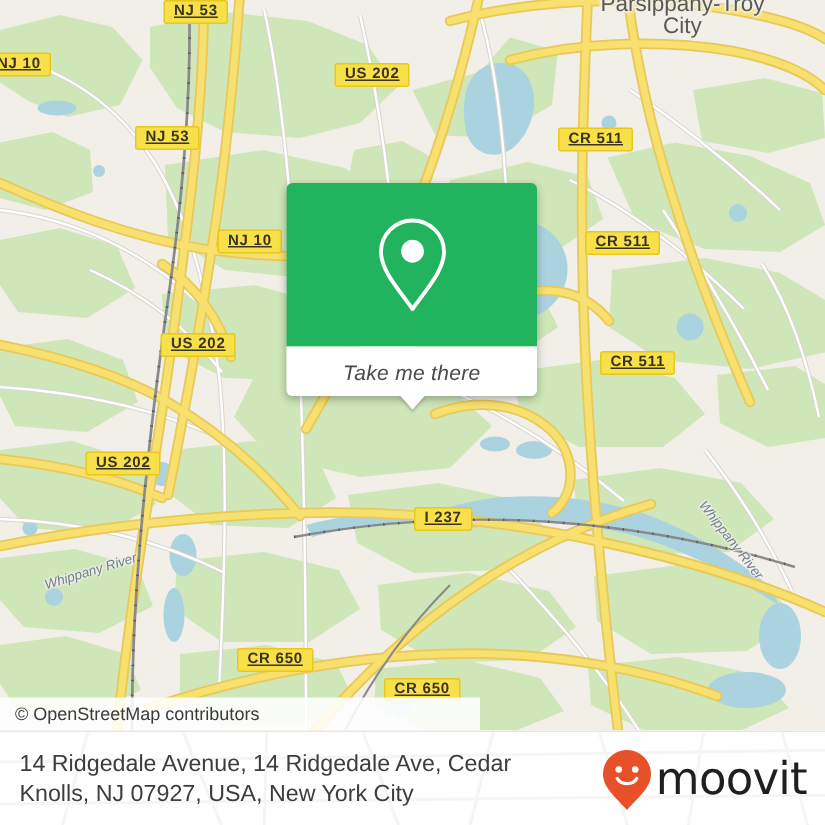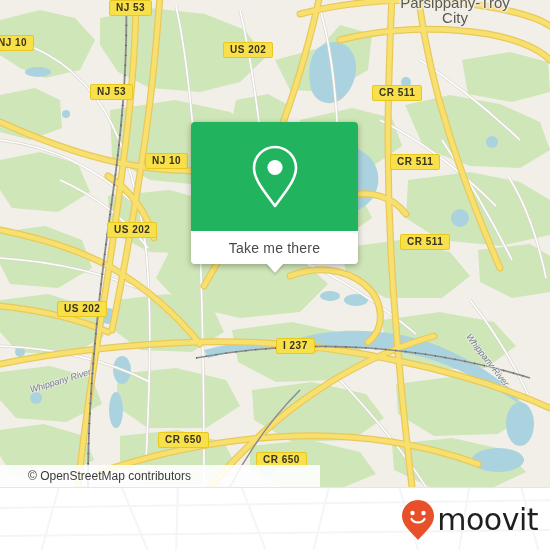--- a/index.html
+++ b/index.html
@@ -36,20 +36,21 @@
     color: #3a3320;
     font-family: "Liberation Sans", sans-serif;
     font-size: 10px;
     font-weight: bold;
     letter-spacing: 0.5px;
     line-height: 14px;
     height: 14px;
     padding: 0 6px;
     white-space: nowrap;
     box-sizing: content-box;
+    text-decoration: underline;
   }
 
   
   .place-label {
     position: absolute;
     color: #5a5a52;
     font-family: "Liberation Sans", sans-serif;
     font-size: 15px;
     text-align: center;
     white-space: nowrap;
@@ -100,20 +101,21 @@
     border-radius: 0 0 4px 4px;
     display: flex;
     align-items: center;
     justify-content: center;
   }
   #card-foot-label {
     color: #4a4a4a;
     font-size: 14px;
     font-family: "Liberation Sans", sans-serif;
     letter-spacing: 0.2px;
+    font-style: italic;
   }
   #card-tail {
     position: absolute;
     left: 50%;
     bottom: -9px;
     margin-left: -9px;
     width: 0; height: 0;
     border-left: 9px solid transparent;
     border-right: 9px solid transparent;
     border-top: 10px solid #ffffff;
@@ -129,21 +131,21 @@
     height: 22px;
     background: rgba(255,255,255,0.88);
     display: flex;
     align-items: center;
     z-index: 50;
   }
   #attribution-text {
     color: #3b3b3b;
     font-size: 12px;
     font-family: "Liberation Sans", sans-serif;
-    padding-left: 28px;
+    padding-left: 10px;
     white-space: nowrap;
   }
 
   
   #footer {
     position: absolute;
     left: 0;
     top: 487px;
     width: 550px;
     height: 63px;
@@ -408,20 +410,24 @@
         <path d="M240,-5 L268,68"></path>
         <path d="M330,-5 L312,68"></path>
         <path d="M398,-5 L420,68"></path>
         <path d="M470,-5 L458,68"></path>
         <path d="M520,-5 L540,68"></path>
         <path d="M-5,20 L560,12"></path>
         <path d="M-5,48 L560,42"></path>
       </g>
     </svg>
 
+    <div id="footer-address">
+      <span>14 Ridgedale Avenue, 14 Ridgedale Ave, Cedar</span>
+      <span>Knolls, NJ 07927, USA, New York City</span>
+    </div>
 
     <div id="footer-logo">
       <svg width="34" height="42" viewBox="0 0 34 42">
         <path d="M17 1 C8.2 1 1 8.2 1 17 C1 26 9 32 17 41 C25 32 33 26 33 17 C33 8.2 25.8 1 17 1 Z" fill="#e8502a"></path>
         <circle cx="11.5" cy="14" r="2.2" fill="#ffffff"></circle>
         <circle cx="22.5" cy="14" r="2.2" fill="#ffffff"></circle>
         <path d="M10.5 20 C13 24.5 21 24.5 23.5 20" fill="none" stroke="#ffffff" stroke-width="2.2" stroke-linecap="round"></path>
       </svg>
       <span id="logo-wordmark">moovit</span>
     </div>

